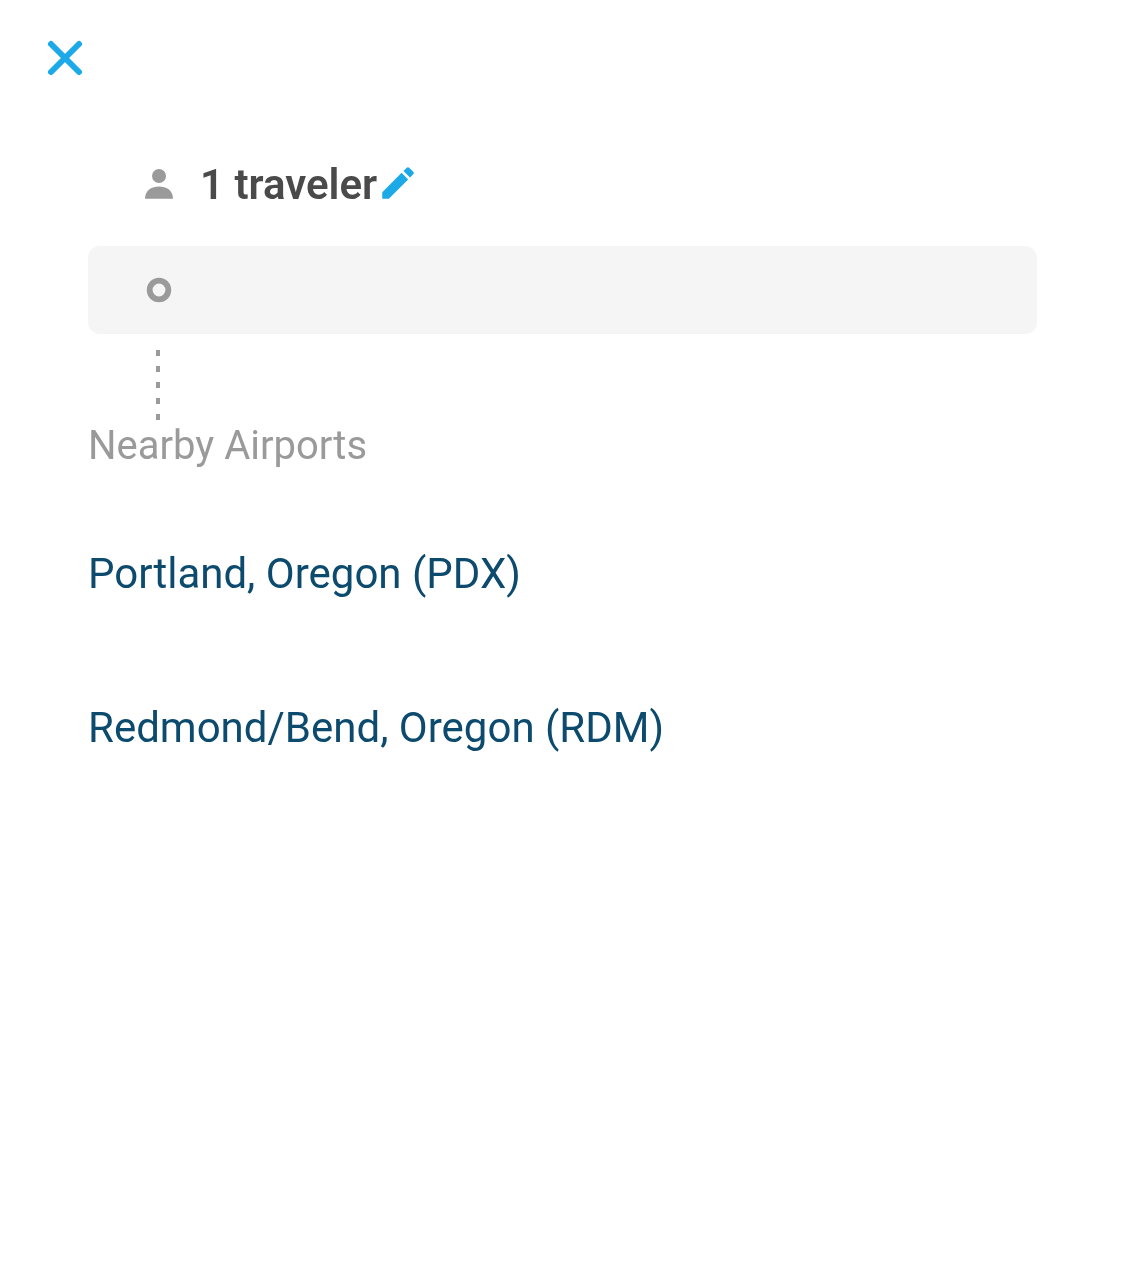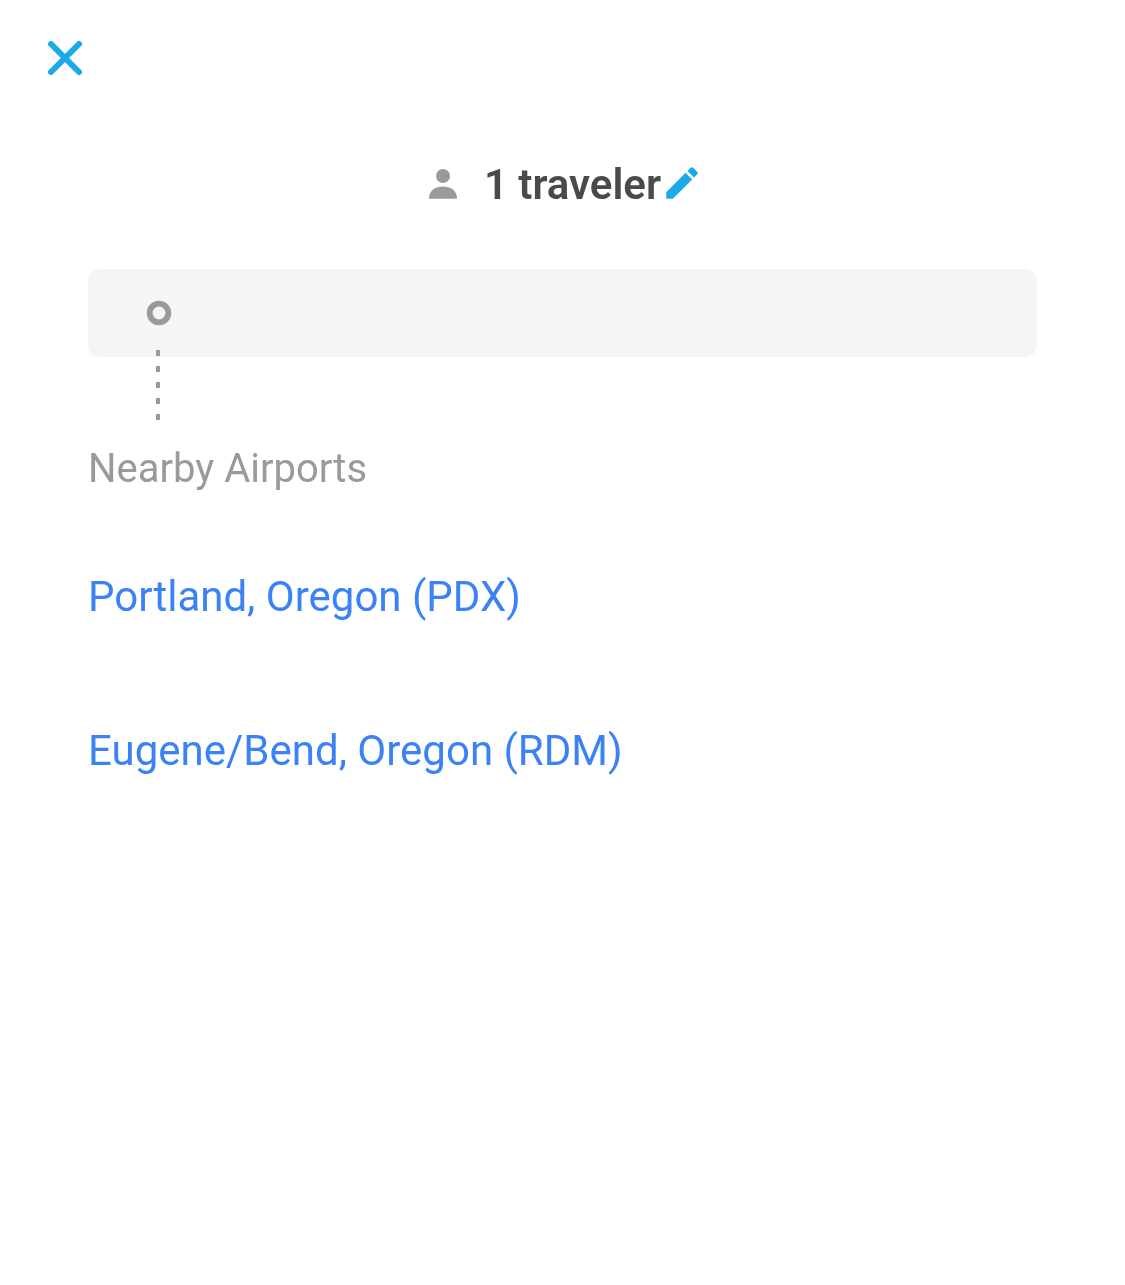--- a/index.html
+++ b/index.html
@@ -30,23 +30,23 @@
       height: 48px;
     }
     .content {
       padding-top: 160px;
       padding-left: 88px;
       padding-right: 88px;
     }
     .traveler-row {
       display: flex;
       align-items: center;
-      justify-content: center;
+      justify-content: flex-start;
       padding: 0 50px;
-      margin-bottom: 60px;
+      margin-bottom: 37px;
     }
     .traveler-left {
       display: flex;
       align-items: center;
       gap: 20px;
     }
     .traveler-left svg {
       width: 42px;
       height: 42px;
     }
@@ -108,21 +108,21 @@
     }
     .section-header {
       font-size: 40px;
       color: #9a9a9a;
       padding: 0 0;
       margin-top: 88px;
       margin-bottom: 80px;
     }
     .airport-item {
       font-size: 42px;
-      color: #3b82f6;
+      color: #0c4a6e;
       padding: 0 0;
       margin-bottom: 105px;
       cursor: pointer;
     }
     .cursor-line {
       display: inline-block;
       width: 3px;
       height: 48px;
       background: #1ca9e8;
       vertical-align: middle;
@@ -173,14 +173,14 @@
       </svg>
     </div>
   </div>
 
   <div class="dotted-line"></div>
 
 
   <div class="section-header">Nearby Airports</div>
 
   <div class="airport-item">Portland, Oregon (PDX)</div>
-  <div class="airport-item">Eugene/Bend, Oregon (RDM)</div>
+  <div class="airport-item">Redmond/Bend, Oregon (RDM)</div>
 </div>
 
 </body></html>

